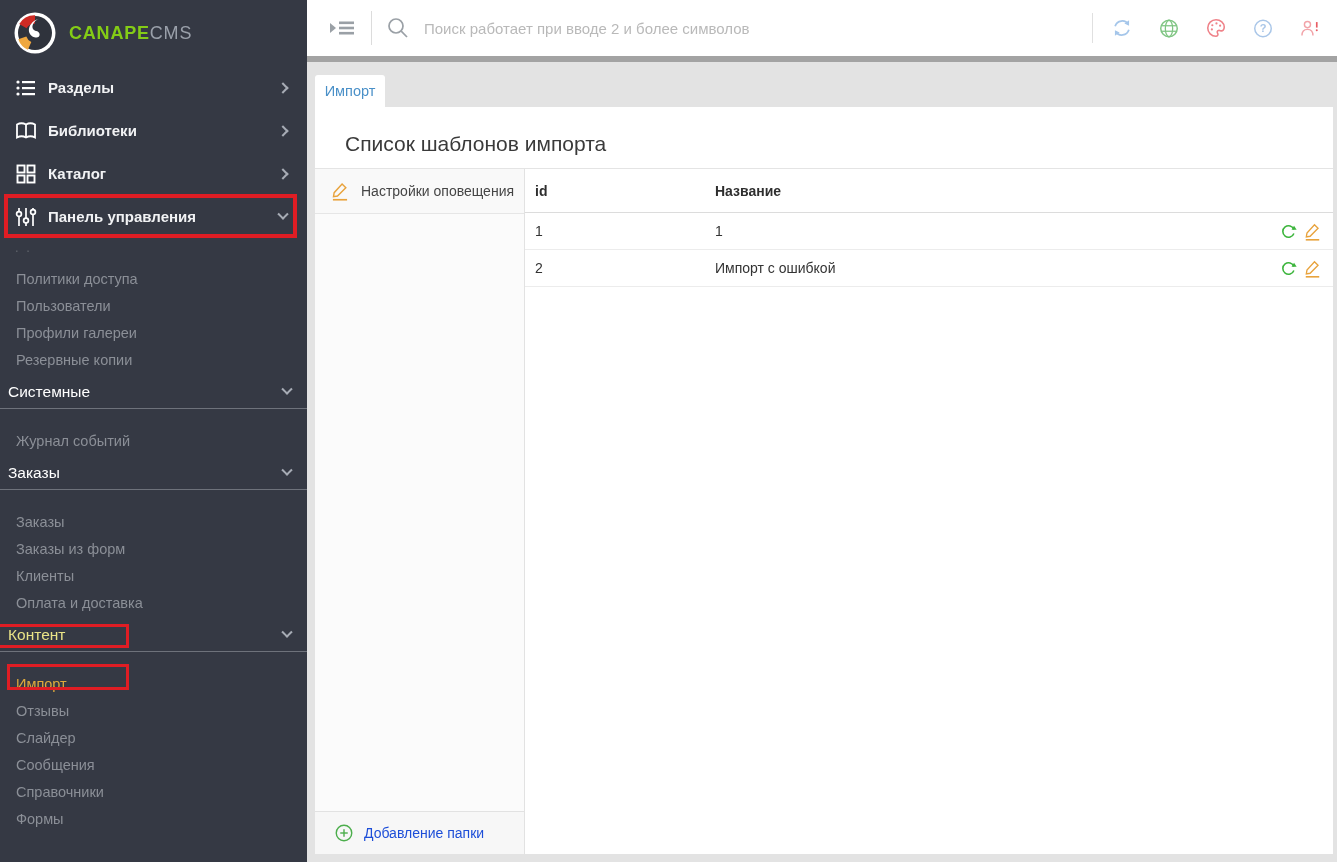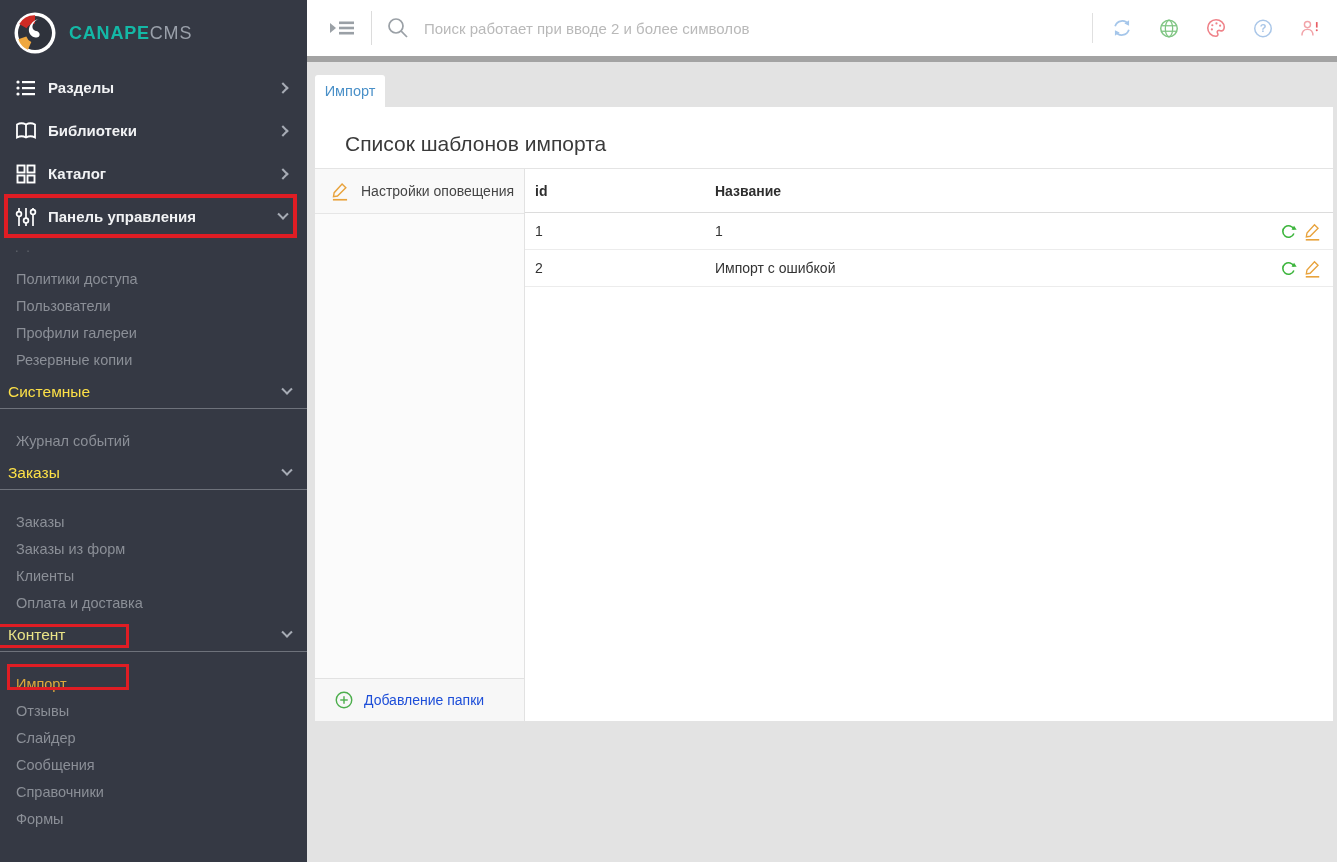--- a/index.html
+++ b/index.html
@@ -12,21 +12,21 @@
     color: #333;
   }
 
   
   .sidebar {
     position: absolute; left:0; top:0; width:307px; height:862px;
     background:#353944; z-index:1;
   }
   .logo { height:66px; display:flex; align-items:center; padding-left:14px; }
   .logo-text { margin-left:13px; font-size:18px; letter-spacing:.8px; }
-  .logo-text b { color:#14b8a6; font-weight:700; }
+  .logo-text b { color:#84cc16; font-weight:700; }
   .logo-text span { color:#9aa0aa; font-weight:400; }
 
   .mi-top {
     height:43px; display:flex; align-items:center;
     padding:0 20px 0 13px; cursor:pointer;
   }
   .mi-top .mi-icon { width:26px; height:24px; margin-right:9px; flex:0 0 auto; }
   .mi-top .mi-label { font-size:15px; font-weight:700; color:#f1f2f4; flex:1; }
   .chev {
     width:8px; height:8px; flex:0 0 auto;
@@ -39,21 +39,21 @@
   .mi-sub {
     height:27px; display:flex; align-items:flex-end;
     padding-left:16px; font-size:14.5px; color:#8b8f97; cursor:pointer;
   }
   .mi-sub.active { color:#dfaa3c; }
 
   .mi-section {
     height:33px; margin:8px 0 0 0; display:flex; align-items:center;
     padding:0 16px 0 8px; border-bottom:1px solid #6e727b; cursor:pointer;
   }
-  .mi-section .mi-label { font-size:15.5px; color:#fde047; flex:1; font-weight:400; }
+  .mi-section .mi-label { font-size:15.5px; color:#ffffff; flex:1; font-weight:400; }
   .mi-section.active .mi-label { color:#e9e387; }
   .mi-section + .mi-sub { margin-top:13px; }
 
   
   .topbar {
     position:absolute; left:307px; top:0; width:1030px; height:62px;
     background:#ffffff; border-bottom:6px solid #a3a3a3;
     display:flex; align-items:center;
   }
   .tb-toggle { margin-left:22px; cursor:pointer; display:flex; }
@@ -71,21 +71,21 @@
 
   
   .main-bg { position:absolute; left:307px; top:62px; width:1030px; height:800px; background:#e3e3e3; }
   .tab {
     position:absolute; left:315px; top:75px; width:70px; height:32px;
     background:#ffffff; border-radius:3px 3px 0 0;
     color:#4a90c8; font-size:14.5px; display:flex; align-items:center; justify-content:center;
     cursor:pointer; z-index:2;
   }
   .card {
-    position:absolute; left:315px; top:107px; width:1018px; height:614px;
+    position:absolute; left:315px; top:107px; width:1018px; height:747px;
     background:#ffffff; z-index:1;
   }
   .card-title { padding:25px 0 0 30px; font-size:21px; color:#3a3a3a; }
   .card-split { position:absolute; left:0; top:61px; right:0; bottom:0; border-top:1px solid #e4e4e4; display:flex; }
 
   .panel {
     position:relative; width:210px; flex:0 0 210px;
     background:#fbfbfb; border-right:1px solid #e2e2e2;
   }
   .panel-top {

